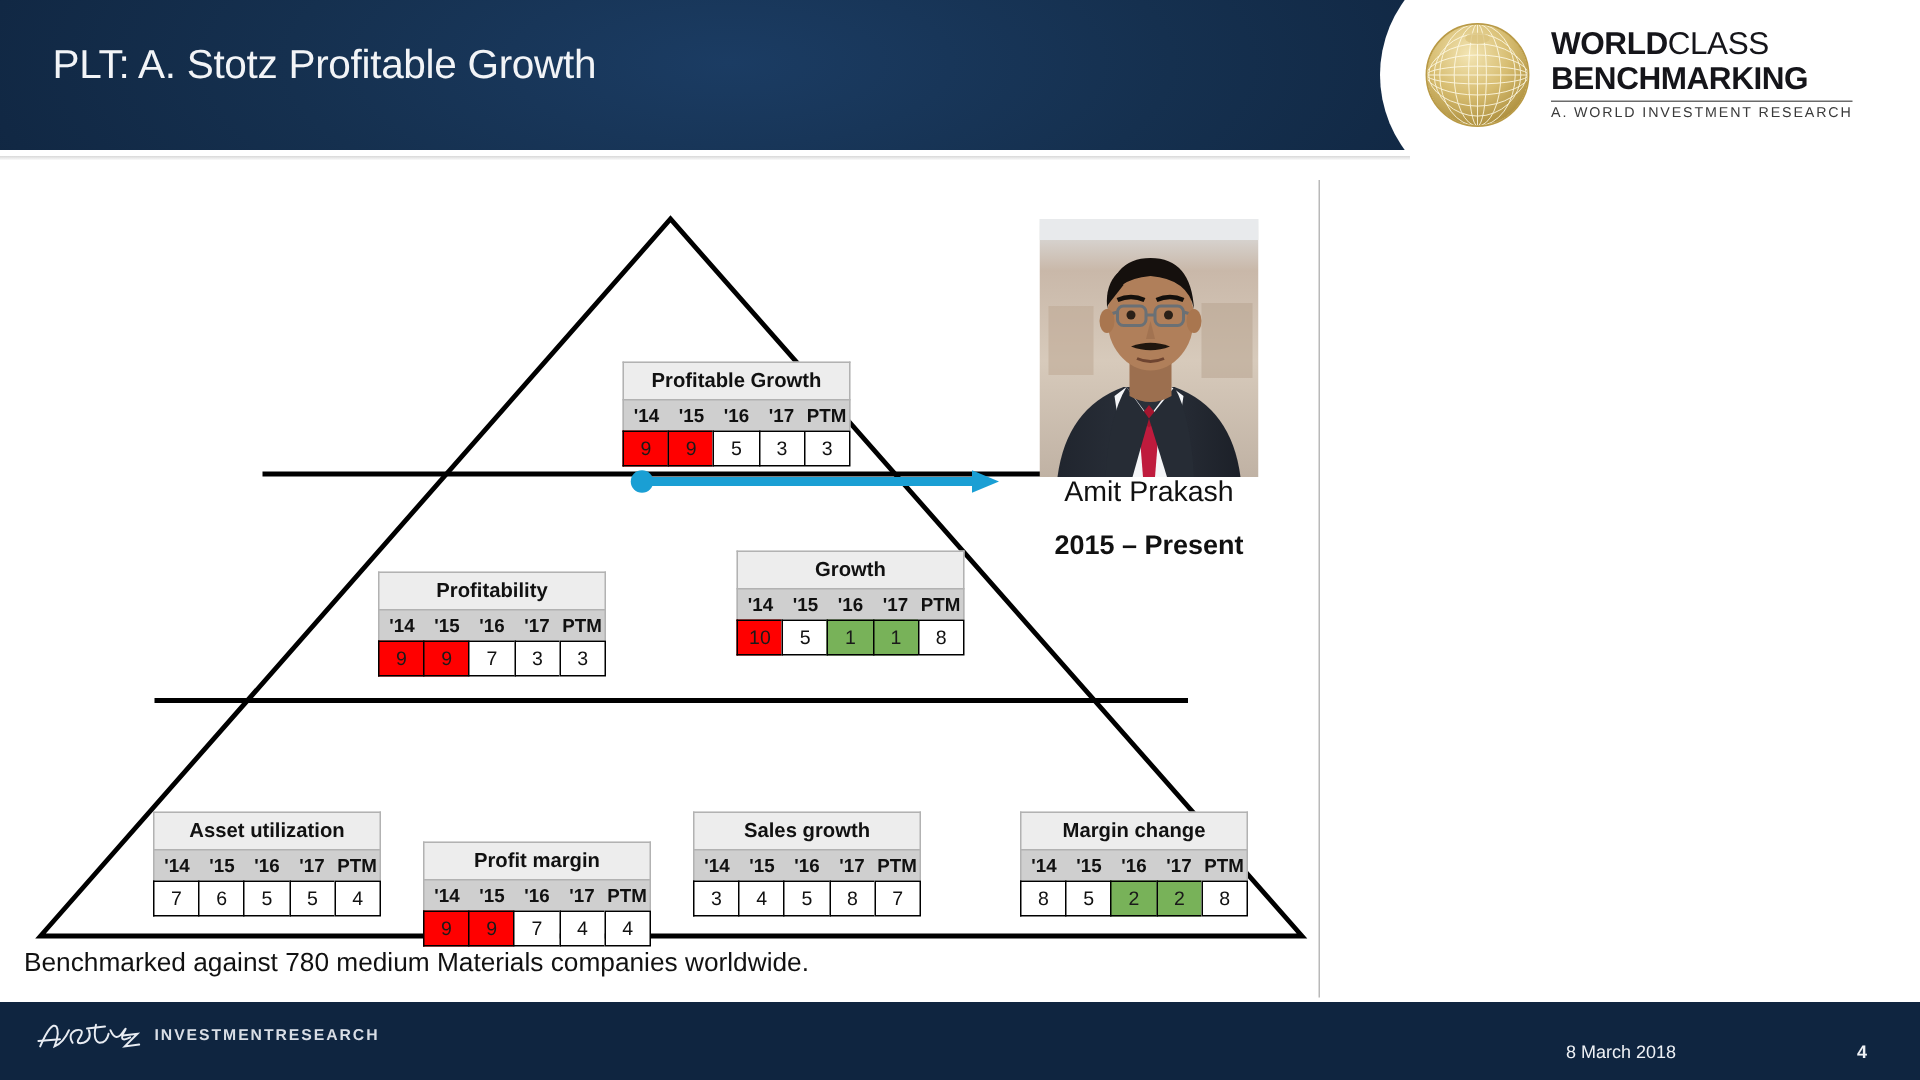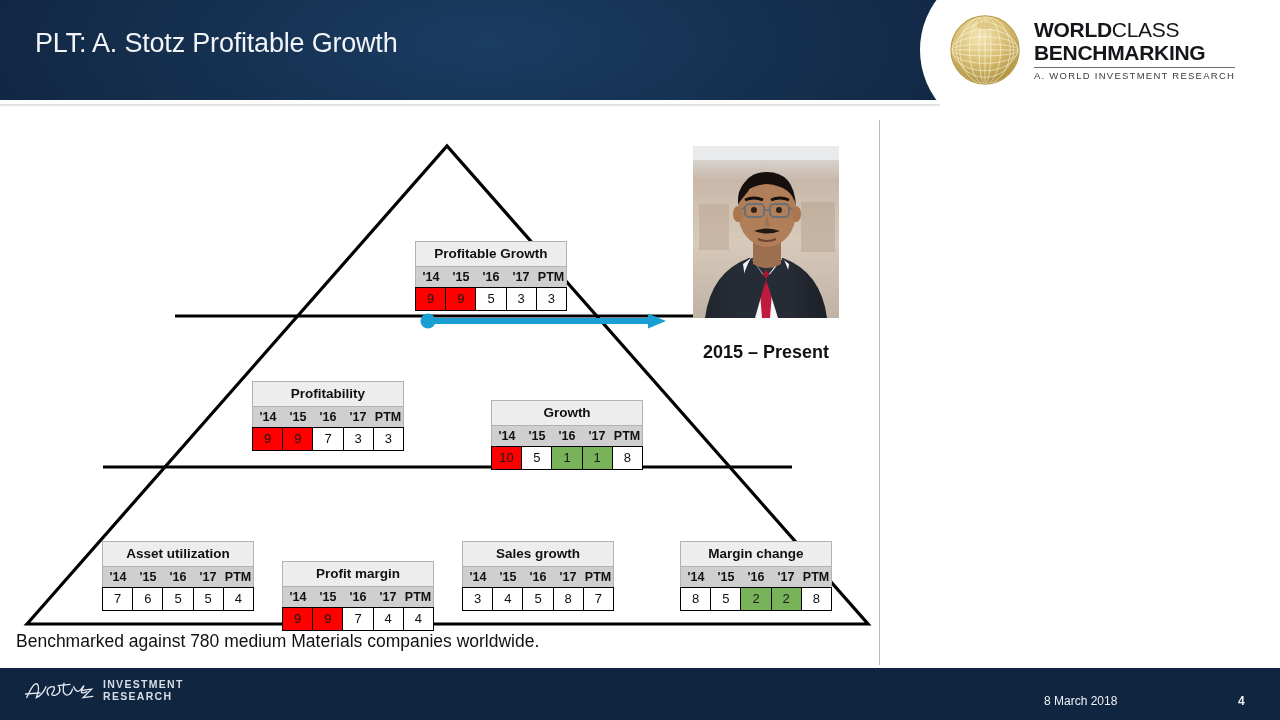--- a/index.html
+++ b/index.html
@@ -85,39 +85,39 @@
   
   .arrow-wrap{position:absolute;left:418px;top:312px;width:250px;height:18px;}
 
   
   .person{position:absolute;left:693px;top:146px;width:146px;height:172px;overflow:hidden;}
   .person-name{
     position:absolute;left:660px;top:318px;width:212px;text-align:center;
     font-size:19px;color:#111;font-weight:400;
   }
   .person-tenure{
-    position:absolute;left:660px;top:342px;width:212px;text-align:center;
+    position:absolute;left:660px;top:353px;width:212px;text-align:center;
     font-size:18px;color:#111;font-weight:700;
   }
 
   
   .caption{
     position:absolute;left:16px;top:631px;
     font-size:17.5px;color:#111;
   }
 
   
   .footer{
     position:absolute;left:0;top:668px;width:1280px;height:52px;
     background:#0f2540;
     background-image:radial-gradient(ellipse 620px 150px at 30% 50%, #183558 0%, #1229453 45%, #0c1d34 100%);
   }
   .footer-logo{position:absolute;left:22px;top:676px;display:flex;align-items:center;gap:9px;}
   .sig{width:72px;height:30px;}
-  .footer-logo-text{display:flex;flex-direction:column;line-height:1.12;}
+  .footer-logo-text{display:flex;flex-direction:row;line-height:1.12;}
   .footer-logo-text span{
     font-size:10.5px;letter-spacing:1.3px;color:#d9dee6;font-weight:600;
   }
   .source{
     position:absolute;left:182px;top:680px;width:780px;
     font-size:10.5px;color:#e6eaf0;line-height:1.35;
   }
   .footer-date{
     position:absolute;left:1044px;top:694px;font-size:12px;color:#eef1f5;
   }
@@ -214,21 +214,21 @@
     </div>
     <div class="t-vals">
       <div class="cell-red">9</div>
       <div class="cell-red">9</div>
       <div>7</div>
       <div>3</div>
       <div>3</div>
     </div>
   </div>
 
-  <div class="tbl w-mid" style="left:491px;top:400px;">
+  <div class="tbl w-mid" style="left:491px;top:367px;">
     <div class="t-title">Growth</div>
     <div class="t-years">
       <div>'14</div>
       <div>'15</div>
       <div>'16</div>
       <div>'17</div>
       <div>PTM</div>
     </div>
     <div class="t-vals">
       <div class="cell-red">10</div>
@@ -366,20 +366,21 @@
     <path d="M74 68 L71 80 L77 80 Z" fill="#9d6e4d" opacity="0.7"></path>
 
     <path d="M61 85 Q74 80 87 85 Q74 90 61 85 Z" fill="#20170f"></path>
 
     <path d="M65 93 Q74 97 83 93" stroke="#6e4430" stroke-width="2" fill="none"></path>
 
     <ellipse cx="45" cy="68" rx="5" ry="8" fill="#a9764f"></ellipse>
     <ellipse cx="103" cy="68" rx="5" ry="8" fill="#a9764f"></ellipse>
   </svg>
 
+  <div class="person-name">Amit Prakash</div>
   <div class="person-tenure">2015 – Present</div>
 
   <div class="caption">Benchmarked against 780 medium Materials companies worldwide.</div>
 
   <div class="footer"></div>
   <div class="footer-logo">
     <svg class="sig" viewBox="0 0 120 46">
       <g fill="none" stroke="#e8ecf2" stroke-width="2.2" stroke-linecap="round">
         <path d="M8 34 Q20 6 26 12 Q30 18 24 34 Q34 30 40 16"></path>
         <path d="M6 28 L30 26"></path>

